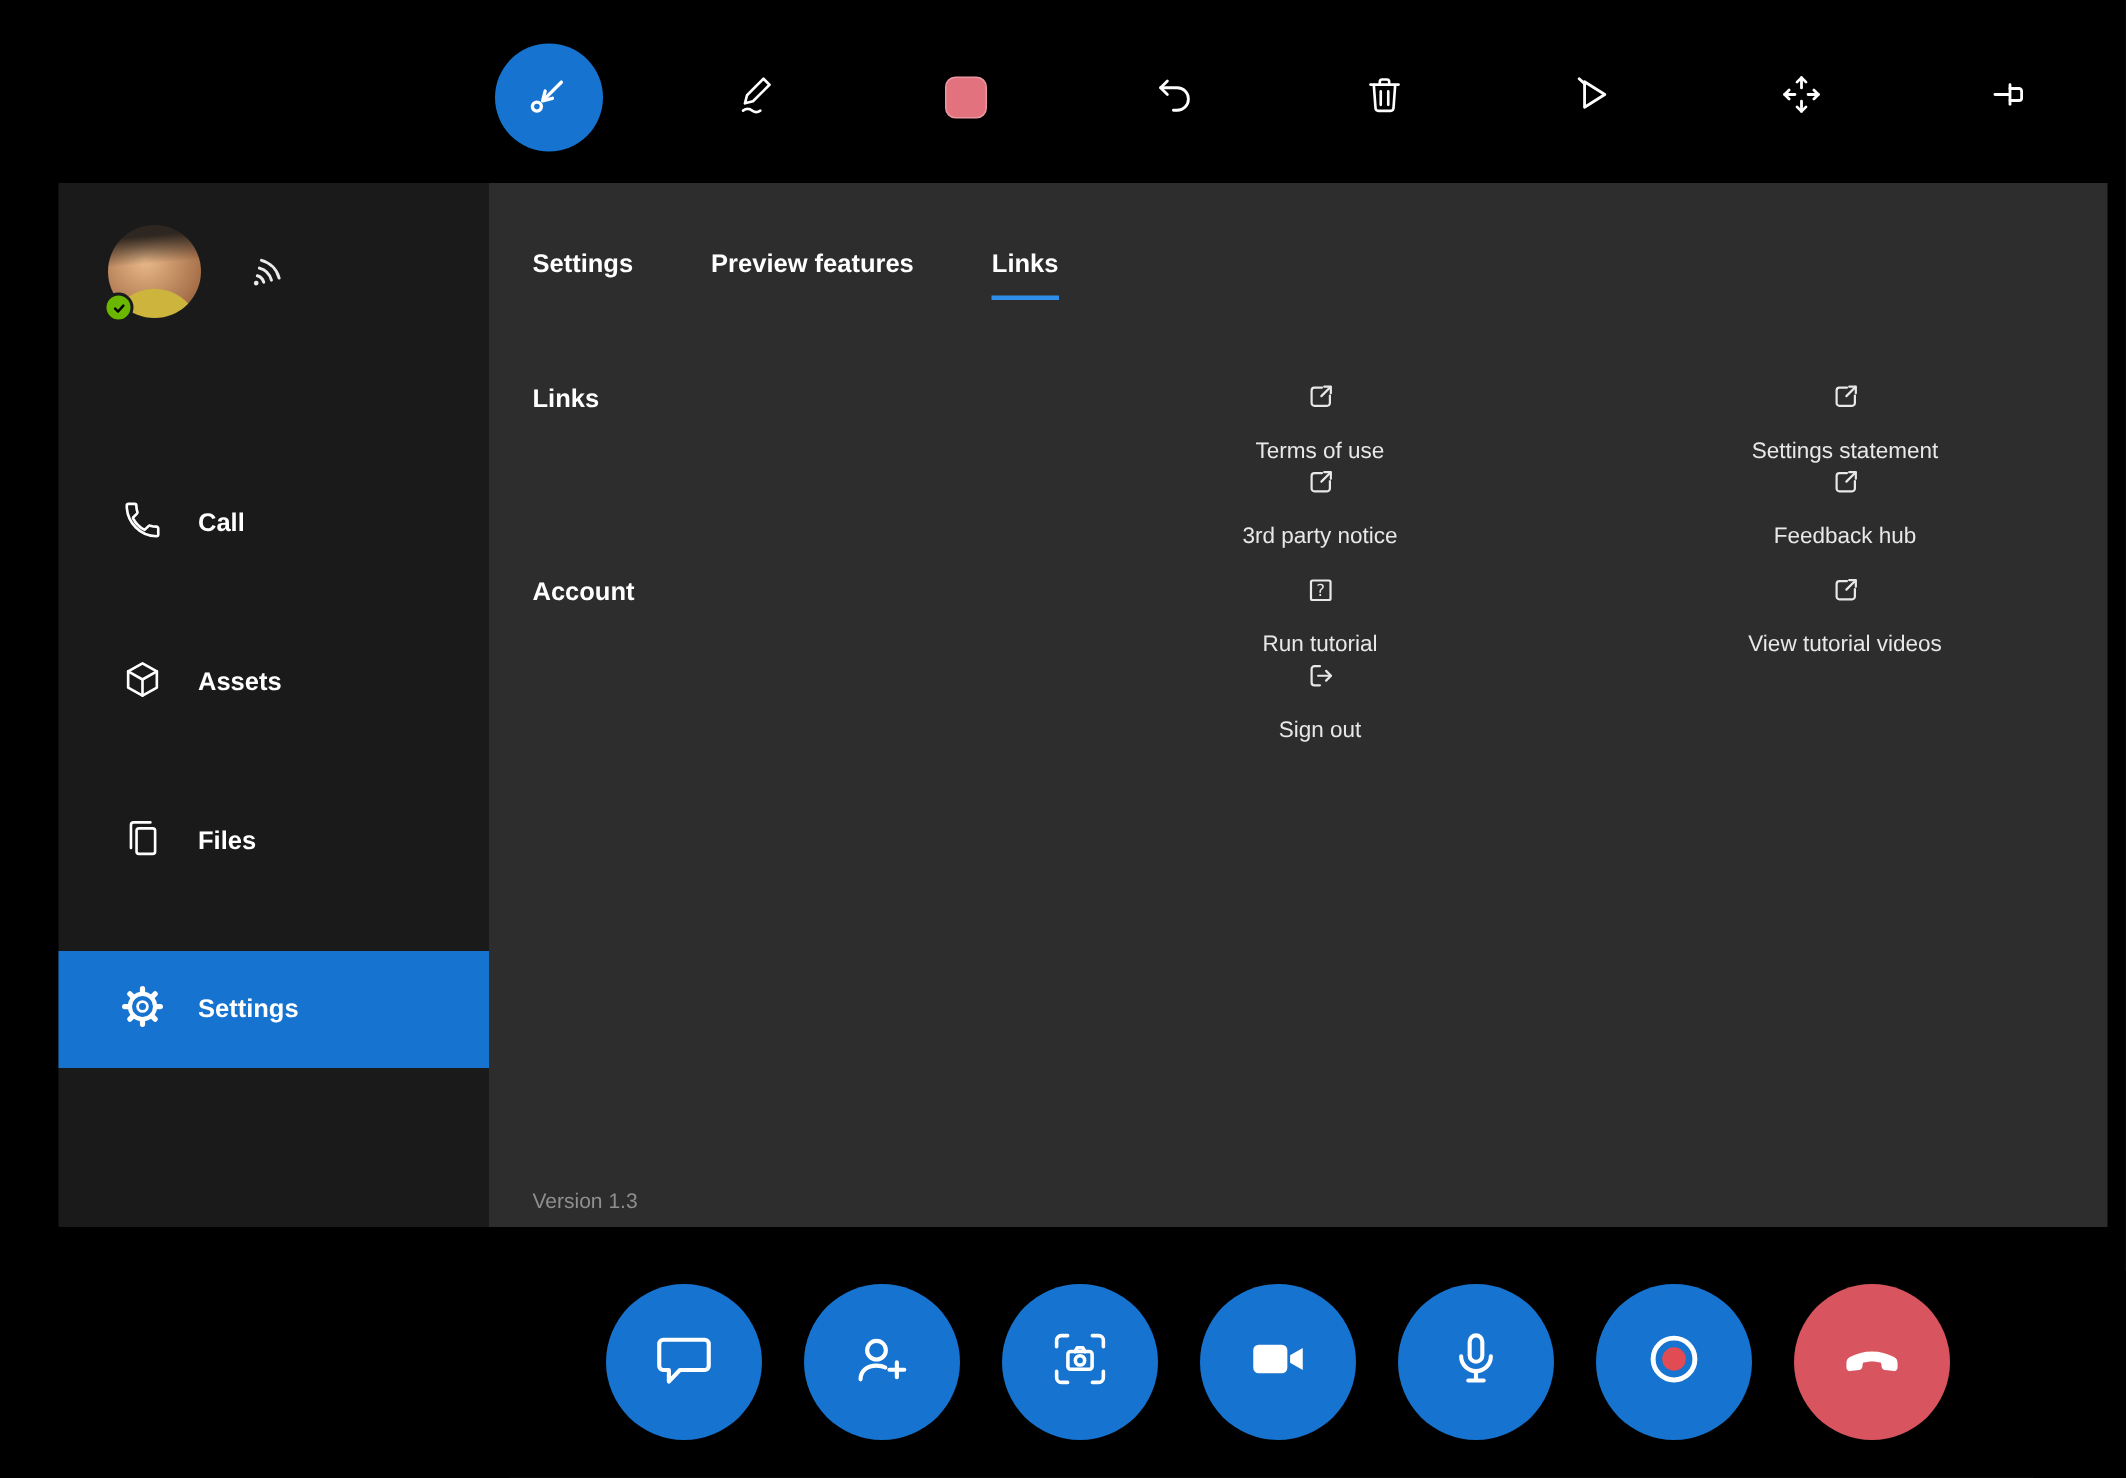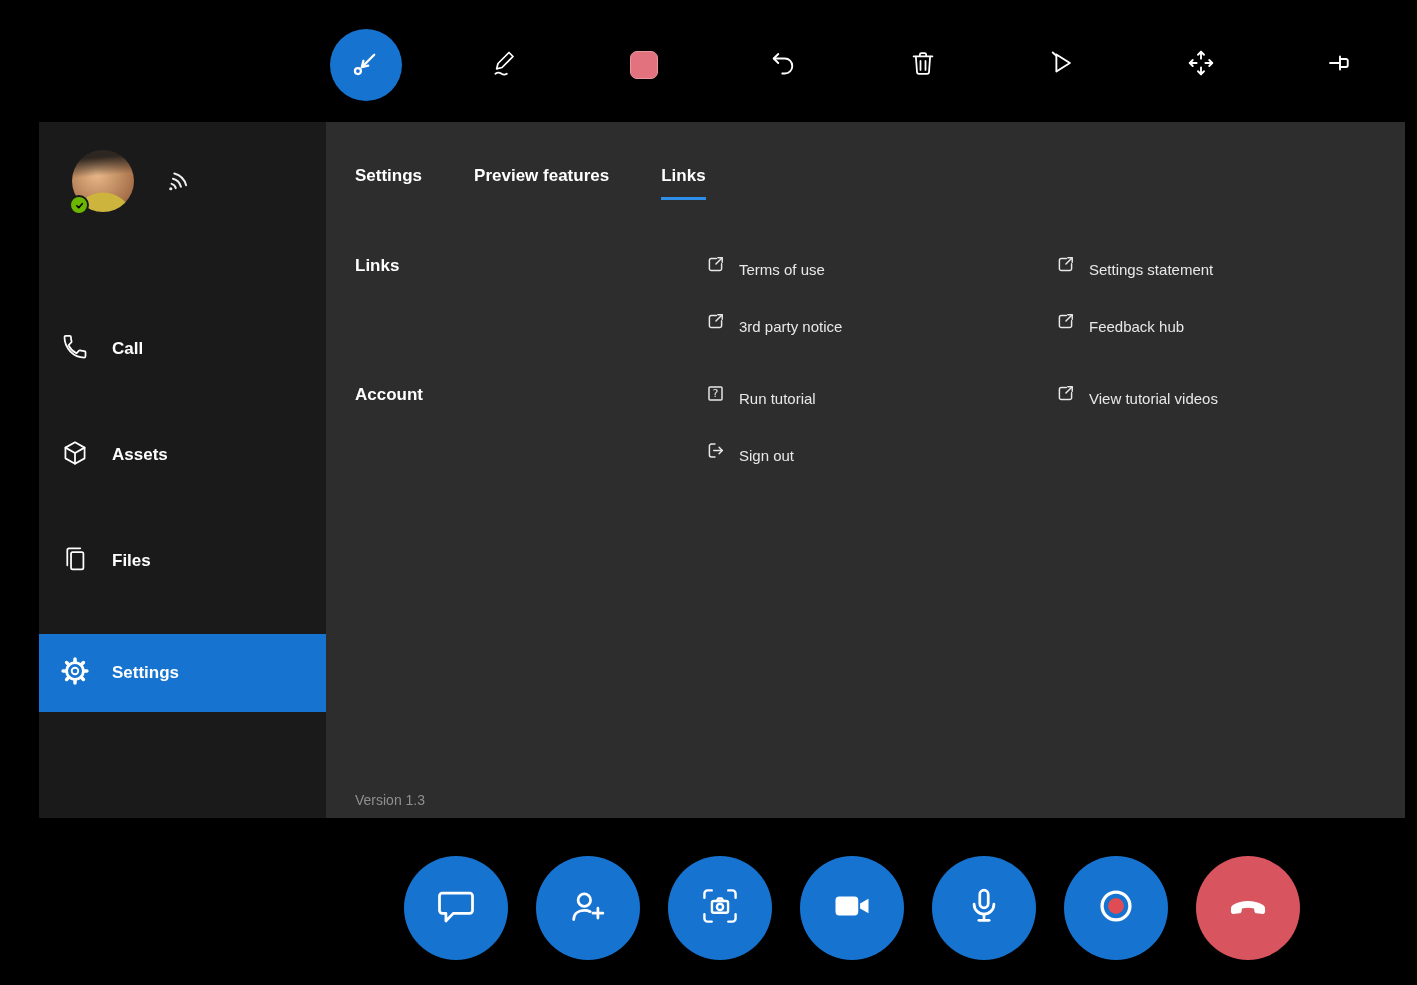--- a/index.html
+++ b/index.html
@@ -27,38 +27,38 @@
             background:
               radial-gradient(circle at 50% 118%, #cdb43c 0 38%, rgba(0,0,0,0) 39%),
               linear-gradient(175deg, #2e2620 14%, rgba(46,38,32,0) 42%),
               radial-gradient(circle at 40% 38%, #e9b98a, #a8714a 70%, #6e4a30); }
   .presence { position:absolute; left:-3px; bottom:-3px; width:20px; height:20px; border-radius:50%;
               background:#6bb700; border:2.5px solid #1a1a1a; display:flex; align-items:center; justify-content:center; }
   .presence svg { width:11px; height:11px; }
   .signal { color:#ececec; } .signal svg { width:32px; height:32px; }
 
   .nav { margin-top:104px; display:flex; flex-direction:column; gap:40px; }
-  .nav-item { height:66px; display:flex; align-items:center; gap:23px; padding-left:22px;
+  .nav-item { height:66px; display:flex; align-items:center; gap:23px; padding-left:42px;
               color:#fff; font-size:17px; font-weight:700; cursor:pointer; }
   .nav-item svg { width:28px; height:28px; flex-shrink:0; }
   .nav-item.active { margin-top:auto; margin-bottom:17px; height:78px; background:#1673cf; }
 
   
   .content { flex:1; background:#2d2d2d; position:relative; padding-left:29px; }
   .tabs { display:flex; gap:52px; margin-top:44px; }
   .tab { color:#fff; font-size:17px; font-weight:700; padding-bottom:11px; cursor:pointer;
          border-bottom:3px solid transparent; }
   .tab.active { border-bottom-color:#2f8fe8; }
 
   .section { display:flex; align-items:flex-start; }
   .section.links { margin-top:54px; }
   .section.account { margin-top:48px; }
   .section-title { width:350px; color:#fff; font-size:17px; font-weight:700; padding-top:2px; }
   .link-grid { display:grid; grid-template-columns:350px 350px; row-gap:33px; }
-  .link { display:flex; align-items:flex-end; gap:13px; color:#e8e8e8; font-size:15px; cursor:pointer; height:24px; }
+  .link { display:flex; align-items:center; gap:13px; color:#e8e8e8; font-size:15px; cursor:pointer; height:24px;flex-direction:column; }
   .link svg { width:21px; height:21px; flex-shrink:0; }
   .version { position:absolute; left:29px; bottom:10px; color:#8f8f8f; font-size:14px; }
 
   
   .callbar { position:absolute; left:404px; bottom:25px; display:flex; gap:28px; }
   .call-btn { width:104px; height:104px; border-radius:50%; background:#1673cf; color:#fff;
               display:flex; align-items:center; justify-content:center; cursor:pointer; }
   .call-btn svg { width:44px; height:44px; }
   .call-btn.danger { background:#d8545f; }
 

